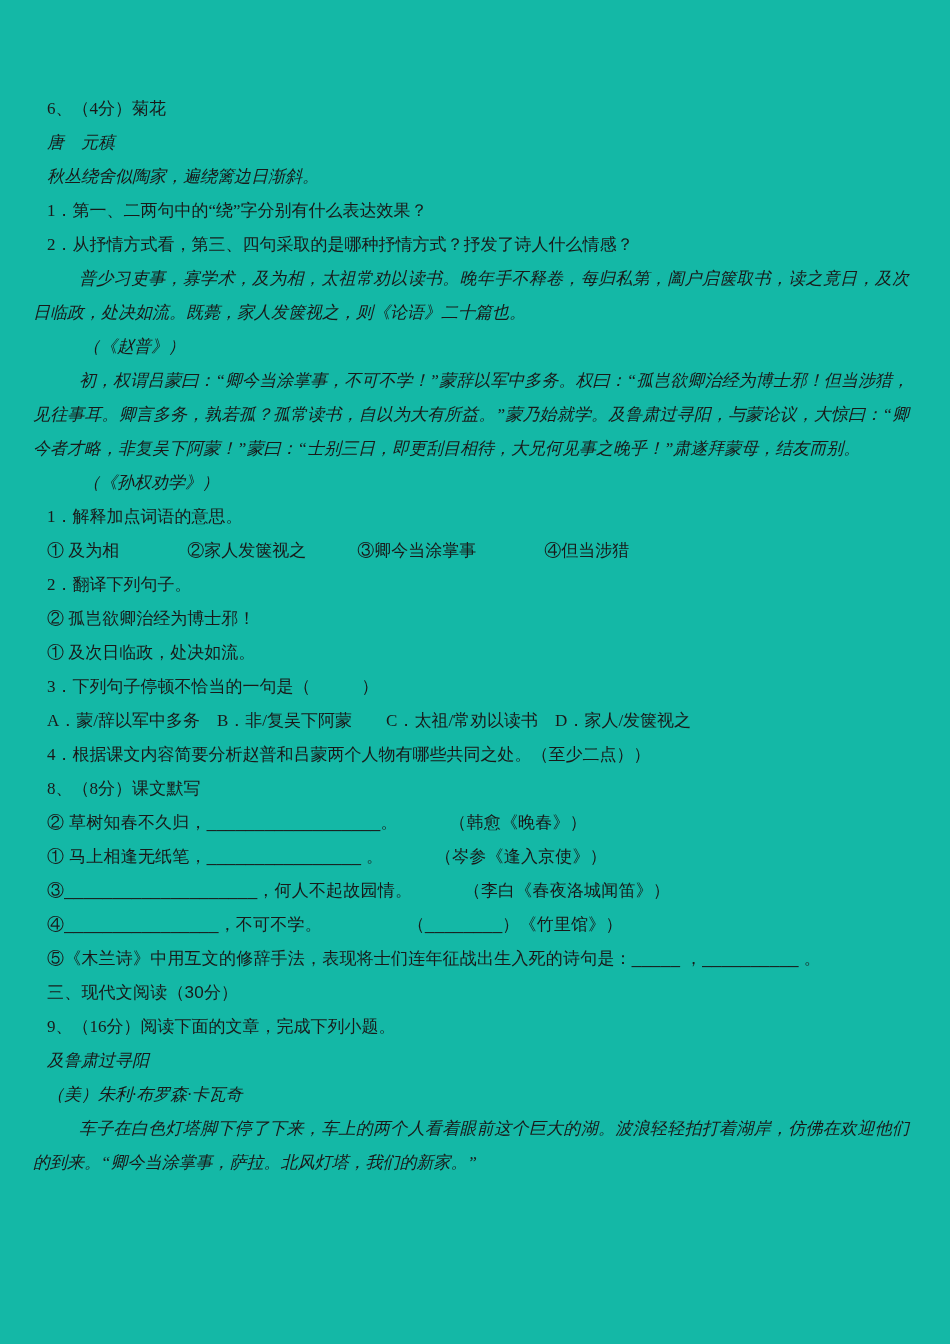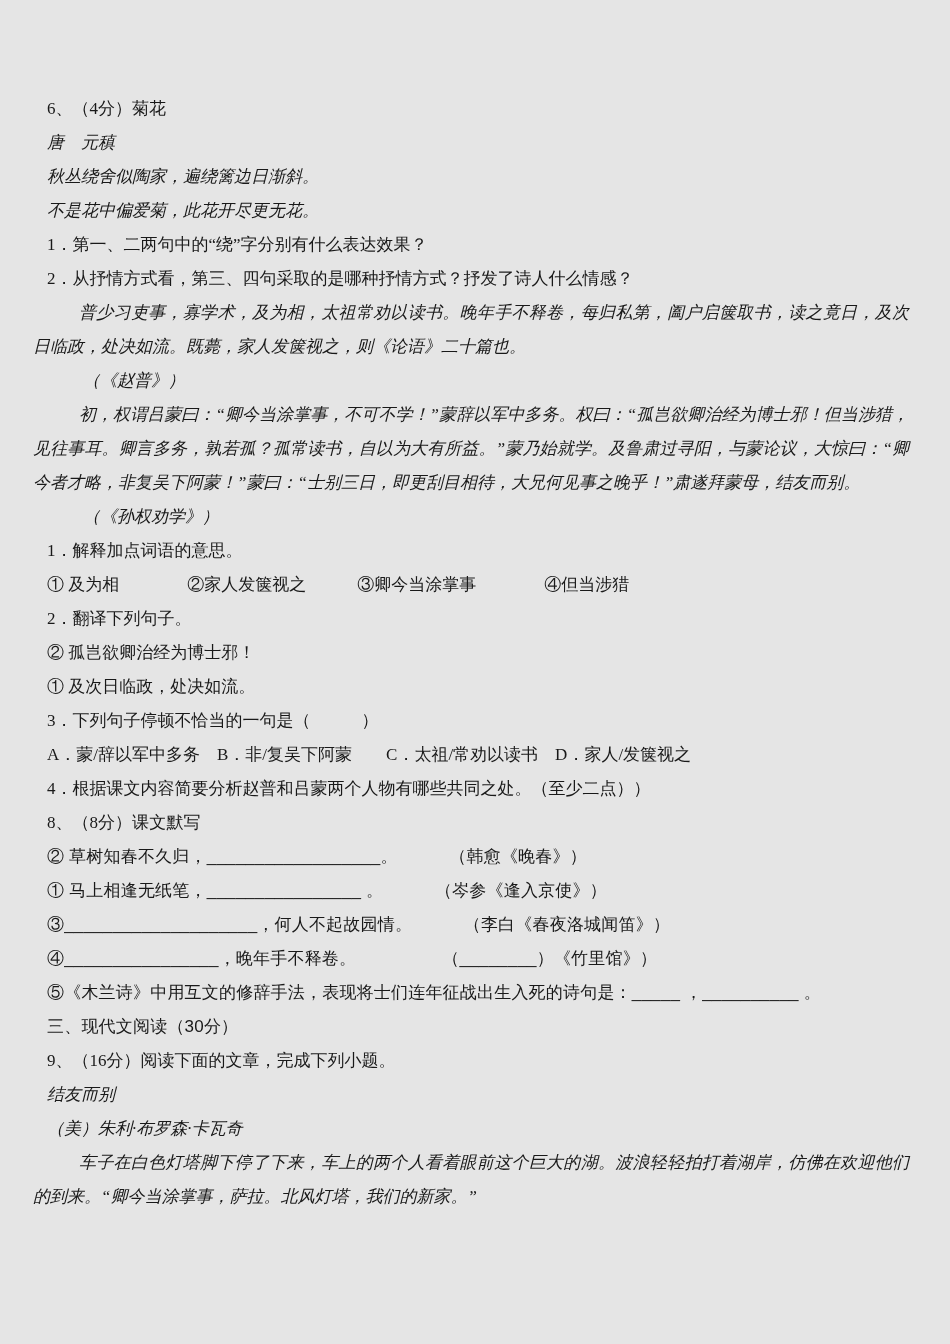--- a/index.html
+++ b/index.html
@@ -3,21 +3,21 @@
 <meta charset="utf-8">
 <style>
   html, body { margin: 0; padding: 0; background: #ffffff; }
   .page {
     position: relative;
     width: 950px;
     height: 1344px;
     box-sizing: border-box;
     margin: 0 auto;
     padding: 92px 45px 0 47px;
-    background: #e5e5e5;
+    background: #14b8a6;
     color: #191919;
     font-family: "Liberation Serif", serif;
     font-size: 17px;
     overflow: hidden;
   }
   .line {
     line-height: 34px;
     white-space: pre-wrap;
     text-align: left;
   }
@@ -36,21 +36,20 @@
   .inline { display: inline; }
 </style>
 </head>
 <body>
 
 <div class="page">
 
   <div class="line">6、（4分）菊花</div>
   <div class="line kaiti">唐　元稹</div>
   <div class="line kaiti">秋丛绕舍似陶家，遍绕篱边日渐斜。</div>
-  <div class="line kaiti">不是花中偏爱菊，此花开尽更无花。</div>
   <div class="line">1．第一、二两句中的“绕”字分别有什么表达效果？</div>
   <div class="line">2．从抒情方式看，第三、四句采取的是哪种抒情方式？抒发了诗人什么情感？</div>
 
   <div class="line kaiti passage">普少习吏事，寡学术，及为相，太祖常劝以读书。晚年手不释卷，每归私第，阖户启箧取书，读之竟日，及次日临政，处决如流。既薨，家人发箧视之，则《论语》二十篇也。</div>
   <div class="line kaiti source">（《赵普》）</div>
   <div class="line kaiti passage">初，权谓吕蒙曰：“卿今当涂掌事，不可不学！”蒙辞以军中多务。权曰：“孤岂欲卿治经为博士邪！但当涉猎，见往事耳。卿言多务，孰若孤？孤常读书，自以为大有所益。”蒙乃始就学。及鲁肃过寻阳，与蒙论议，大惊曰：“卿今者才略，非复吴下阿蒙！”蒙曰：“士别三日，即更刮目相待，大兄何见事之晚乎！”肃遂拜蒙母，结友而别。</div>
   <div class="line kaiti source">（《孙权劝学》）</div>
 
   <div class="line">1．解释加点词语的意思。</div>
   <div class="line">① 及为相　　　　②家人发箧视之　　　③卿今当涂掌事　　　　④但当涉猎</div>
@@ -58,22 +57,22 @@
   <div class="line">② 孤岂欲卿治经为博士邪！</div>
   <div class="line">① 及次日临政，处决如流。</div>
   <div class="line">3．下列句子停顿不恰当的一句是（　　　）</div>
   <div class="line">A．蒙/辞以军中多务　B．非/复吴下阿蒙　　C．太祖/常劝以读书　D．家人/发箧视之</div>
   <div class="line">4．根据课文内容简要分析赵普和吕蒙两个人物有哪些共同之处。（至少二点））</div>
 
   <div class="line"><span class="inline">8、（8分）</span><span class="inline hei">课文默写</span></div>
   <div class="line hei">② 草树知春不久归，__________________。　　　（韩愈《晚春》）</div>
   <div class="line hei">① 马上相逢无纸笔，________________ 。　　　（岑参《逢入京使》）</div>
   <div class="line hei">③____________________，何人不起故园情。　　　（李白《春夜洛城闻笛》）</div>
-  <div class="line hei">④________________，晚年手不释卷。　　　　　（________）《竹里馆》）</div>
+  <div class="line hei">④________________，不可不学。　　　　　（________）《竹里馆》）</div>
   <div class="line hei">⑤《木兰诗》中用互文的修辞手法，表现将士们连年征战出生入死的诗句是：_____ ，__________ 。</div>
 
   <div class="line hei">三、现代文阅读（30分）</div>
   <div class="line">9、（16分）阅读下面的文章，完成下列小题。</div>
-  <div class="line kaiti">结友而别</div>
+  <div class="line kaiti">及鲁肃过寻阳</div>
   <div class="line kaiti">（美）朱利·布罗森·卡瓦奇</div>
   <div class="line kaiti passage">车子在白色灯塔脚下停了下来，车上的两个人看着眼前这个巨大的湖。波浪轻轻拍打着湖岸，仿佛在欢迎他们的到来。“卿今当涂掌事，萨拉。北风灯塔，我们的新家。”</div>
 
 </div>
 
 </body></html>

